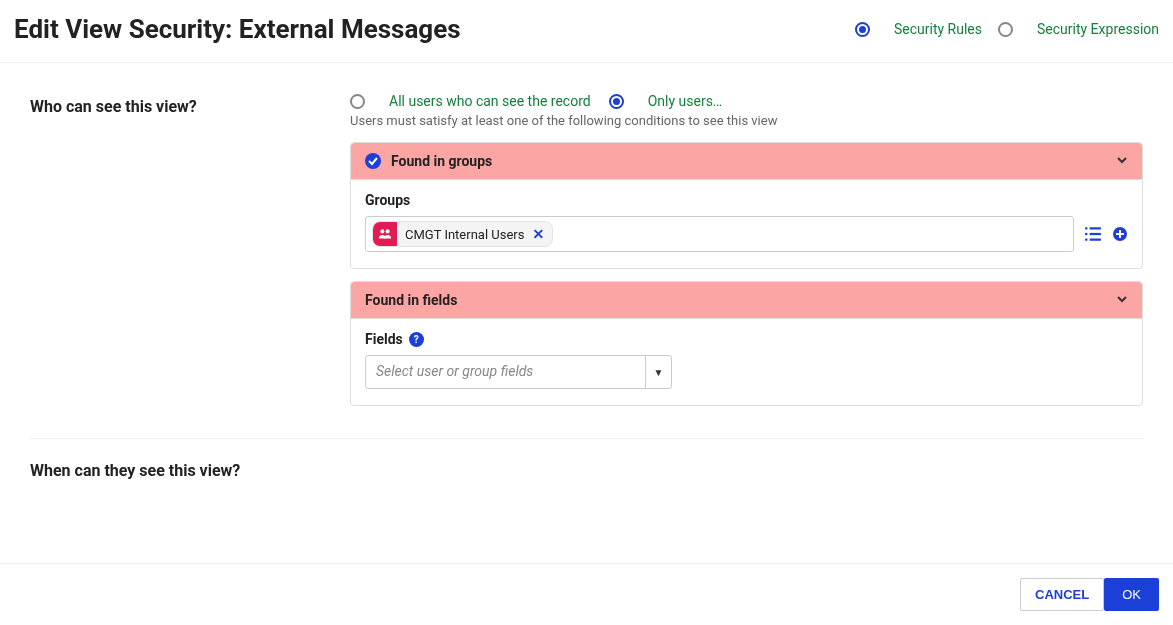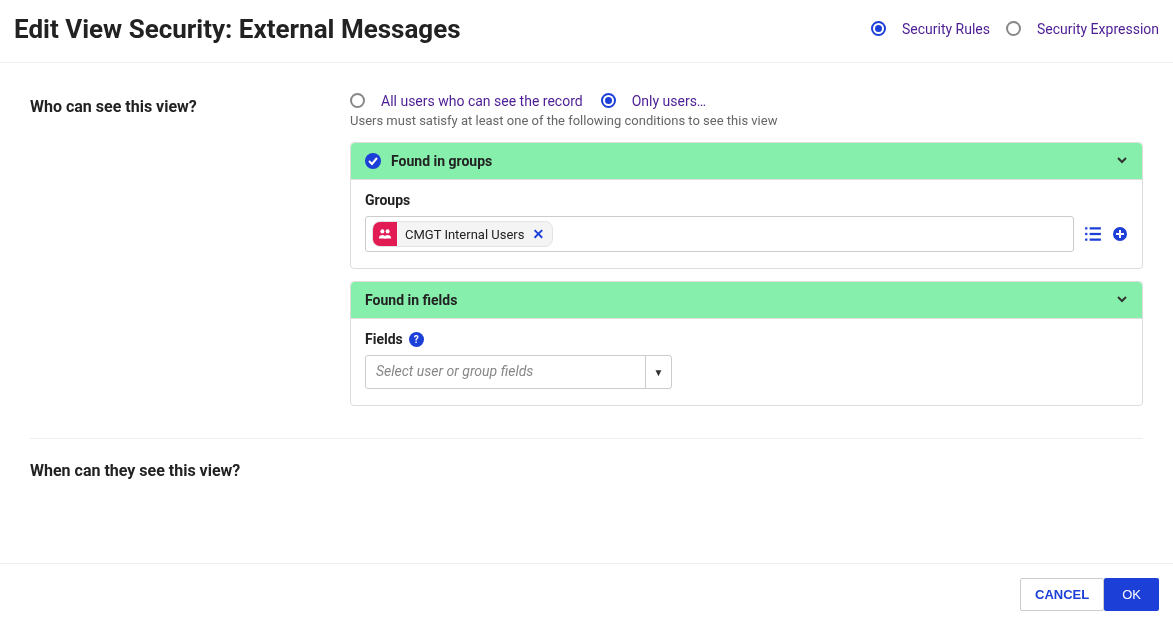--- a/index.html
+++ b/index.html
@@ -24,25 +24,25 @@
       font-weight: 700;
       color: #222;
     }
     .header-radios {
       display: flex;
       gap: 16px;
       align-items: center;
     }
     .radio-opt {
       display: flex;
-      align-items: flex-start;
-      gap: 16px;
-      cursor: pointer;
-      font-size: 14px;
-      color: #4c1d95;
+      align-items: flex-end;
+      gap: 24px;
+      cursor: pointer;
+      font-size: 14px;
+      color: #15803d;
     }
     .radio-circle {
       width: 15px;
       height: 15px;
       border-radius: 50%;
       border: 2px solid #888;
       display: inline-flex;
       align-items: center;
       justify-content: center;
       flex-shrink: 0;
@@ -89,21 +89,21 @@
       color: #666;
       font-size: 13px;
       margin-bottom: 14px;
     }
     .panel {
       border: 1px solid #ddd;
       border-radius: 4px;
       margin-bottom: 12px;
     }
     .panel-header {
-      background: #86efac;
+      background: #fca5a5;
       padding: 10px 14px;
       display: flex;
       align-items: center;
       justify-content: space-between;
       cursor: pointer;
       border-bottom: 1px solid #ddd;
       border-radius: 4px 4px 0 0;
     }
     .panel-header .left {
       display: flex;

